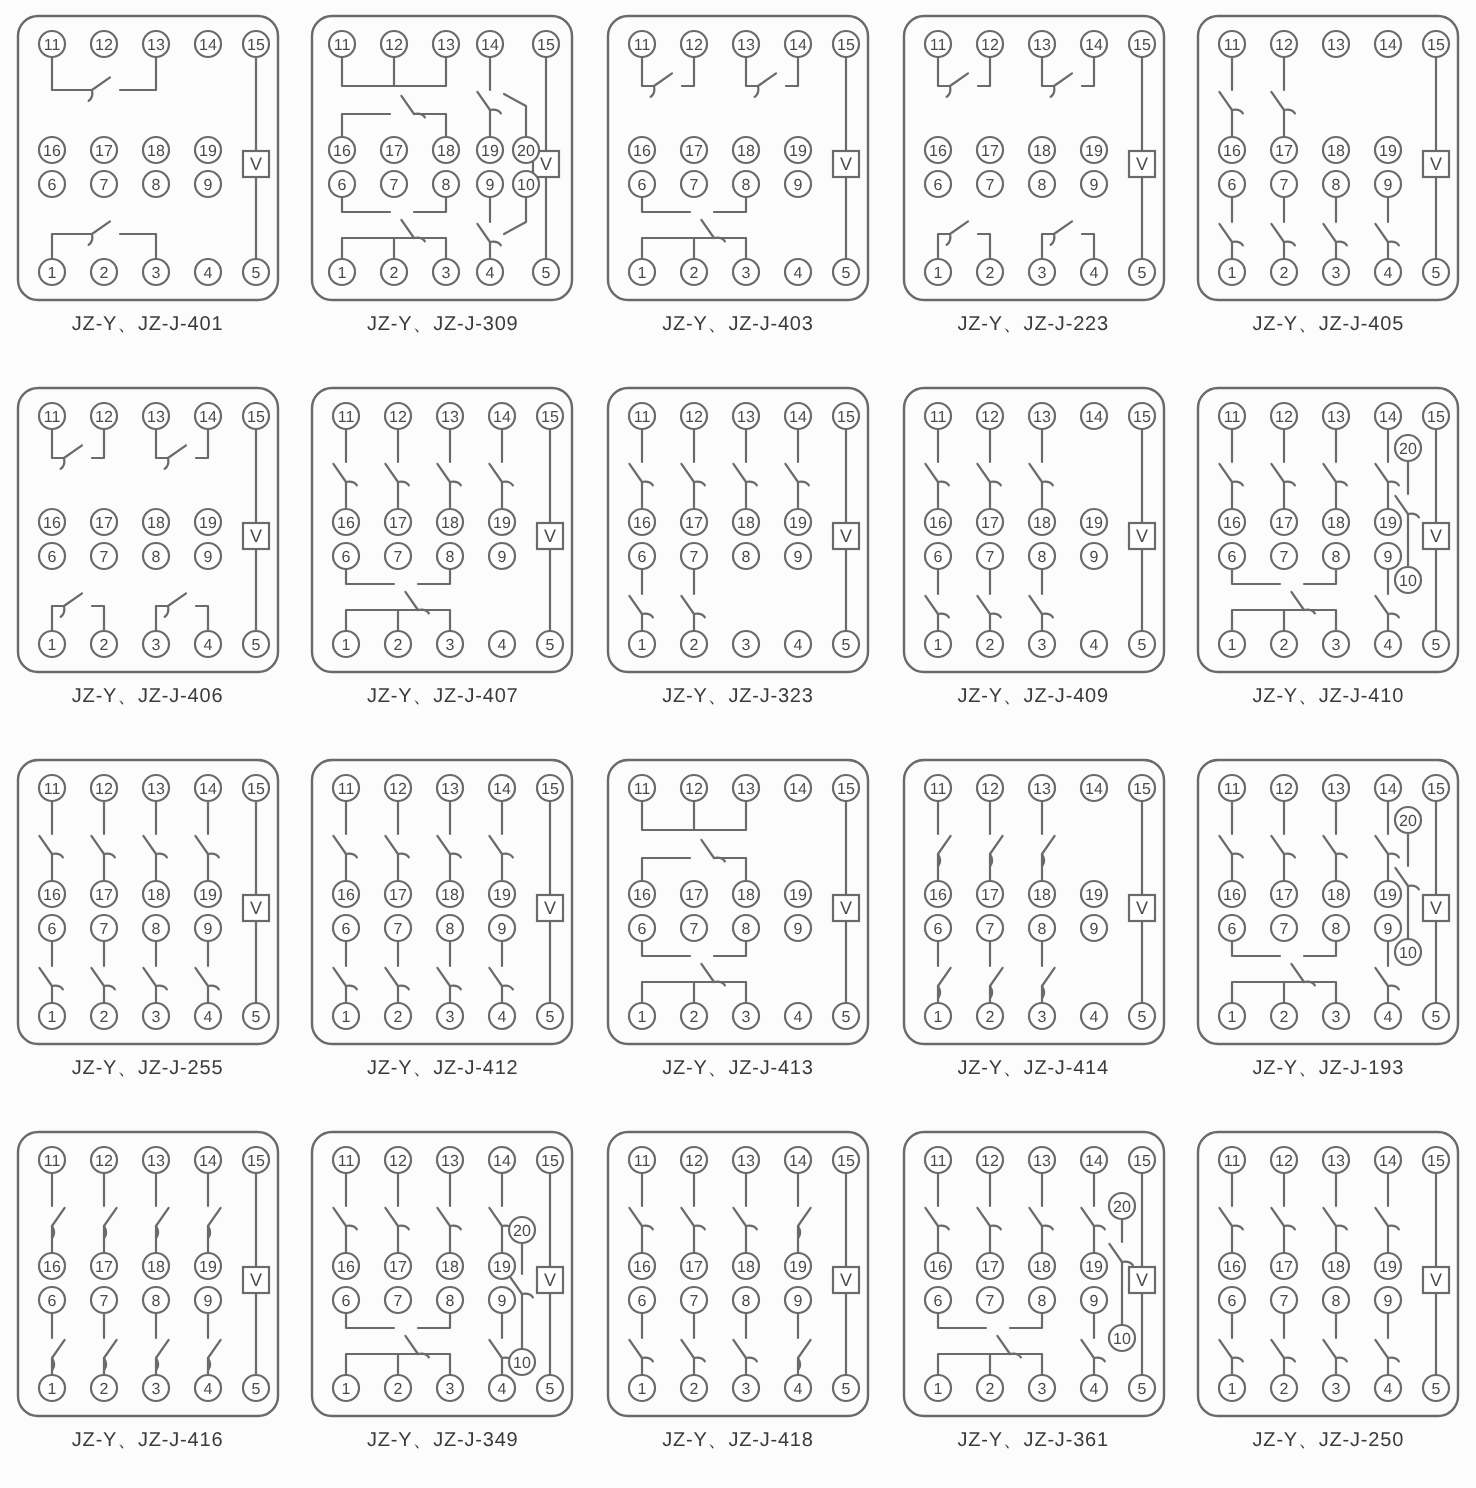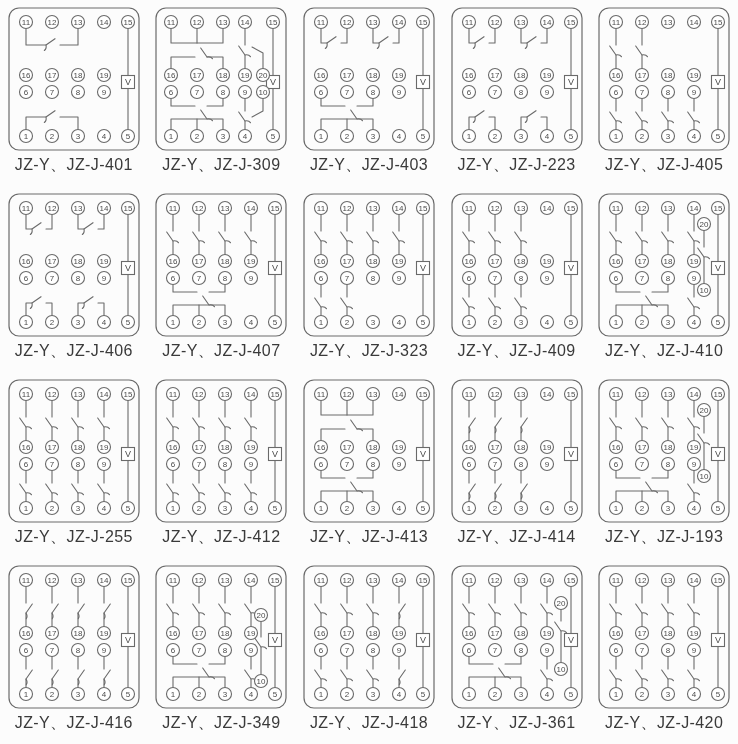--- a/index.html
+++ b/index.html
@@ -11,21 +11,21 @@
     display:grid;
     grid-template-columns:repeat(5,147.6px);
     grid-auto-rows:186px;
   }
   .cell{
     display:flex;flex-direction:column;align-items:center;
     overflow:hidden;
   }
   .cell svg{margin-top:5px;display:block;}
   .caption{
-    font-size:16px;color:#3a3a3a;margin-top:2px;
+    font-size:10px;color:#3a3a3a;margin-top:2px;
     letter-spacing:.4px;white-space:nowrap;
   }
 </style>
 </head>
 <body>
 
 <div class="grid" id="grid">
     <div class="cell">
       <svg viewBox="0 0 136 148" width="136" height="148">
         <rect x="3" y="3" width="130" height="142" rx="10" ry="10" fill="none" stroke="#6a6a6a" stroke-width="1.2"></rect>
@@ -2107,15 +2107,15 @@
         </g>
         <g>
           <circle cx="98" cy="131" r="6.5" fill="#fff" stroke="#6a6a6a" stroke-width="1.1"></circle>
           <text x="98" y="134" text-anchor="middle" font-size="8" font-family="Liberation Sans, sans-serif" fill="#4a4a4a">4</text>
         </g>
         <g>
           <circle cx="122" cy="131" r="6.5" fill="#fff" stroke="#6a6a6a" stroke-width="1.1"></circle>
           <text x="122" y="134" text-anchor="middle" font-size="8" font-family="Liberation Sans, sans-serif" fill="#4a4a4a">5</text>
         </g>
       </svg>
-      <div class="caption">JZ-Y、JZ-J-420</div>
+      <div class="caption">JZ-Y、JZ-J-250</div>
     </div>
   </div>
 
 </body></html>

